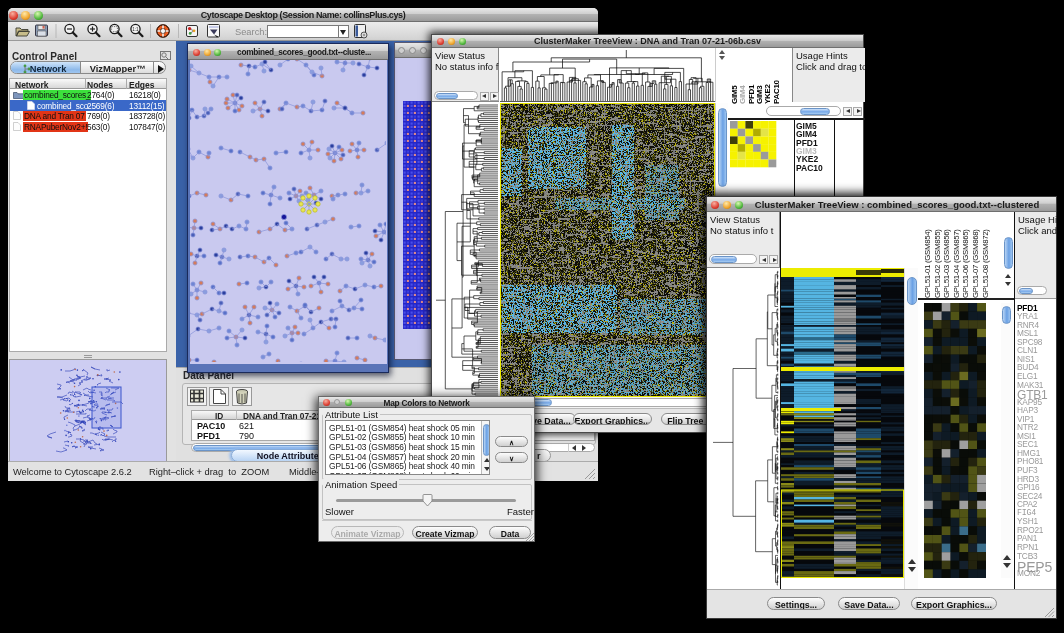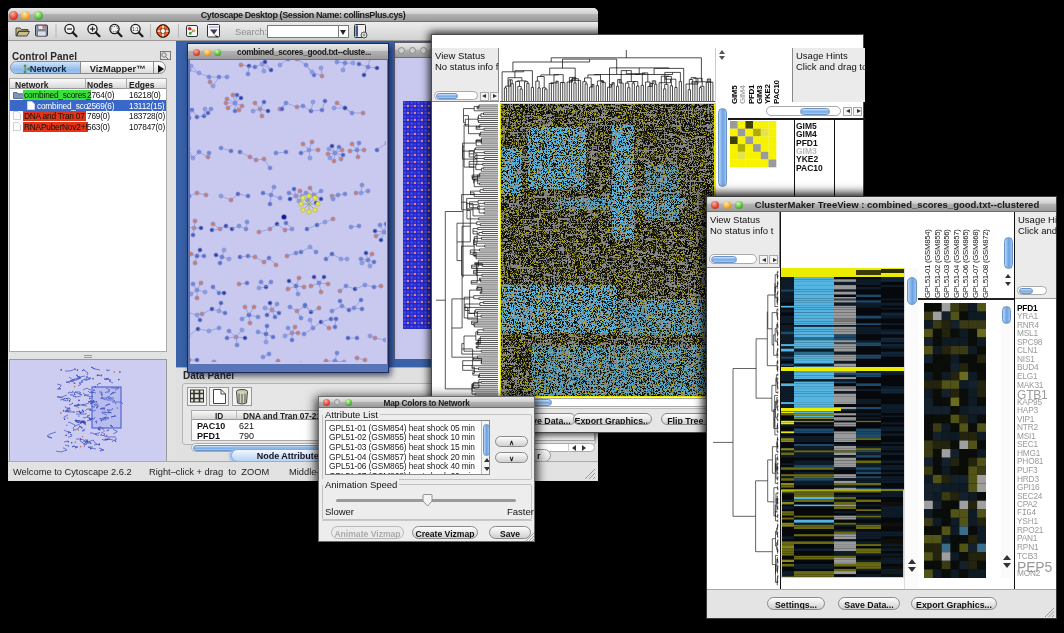--- a/index.html
+++ b/index.html
@@ -1062,20 +1062,26 @@
             <circle cx="119" cy="136" r="2.2" fill="#e8e552" stroke="#b9b92a" stroke-width="0.7"></circle>
             <line x1="119" y1="144" x2="125" y2="138"></line>
             <circle cx="125" cy="138" r="2.2" fill="#e8e552" stroke="#b9b92a" stroke-width="0.7"></circle>
             <circle cx="94" cy="157" r="2.6" fill="#15159a"></circle>
           </g>
         </svg>
       </div>
     </div>
   </div>
 <div class="abs" style="left:431px;top:34px;width:433px;height:399px;background:#fff;border:1px solid #4a4a4a;box-shadow:0 0 8px 2px rgba(0,0,0,0.8);">
+    <div class="tbar abs" style="left:0;top:0;width:431px;height:13px;">
+      <div class="tl" style="left:5px;top:3px;width:7px;height:7px;background:radial-gradient(circle at 40% 30%,#f8b0a0,#dd3f33 60%,#a01808);"></div>
+      <div class="tl" style="left:16px;top:3px;width:7px;height:7px;background:radial-gradient(circle at 40% 30%,#ffe9a8,#f0a62f 60%,#b06c08);"></div>
+      <div class="tl" style="left:27px;top:3px;width:7px;height:7px;background:radial-gradient(circle at 40% 30%,#d8f8b0,#52b83f 60%,#1f7a12);"></div>
+      <div class="abs" style="left:0;top:1px;width:431px;text-align:center;font-size:9px;font-weight:bold;color:#1a1a1a;">ClusterMaker TreeView : DNA and Tran 07-21-06b.csv</div>
+    </div>
     <div class="abs" style="left:0;top:13px;width:67px;height:54px;background:#ebebeb;border-right:1px solid #888;border-bottom:1px solid #888;">
       <div class="abs" style="left:3px;top:2px;font-size:9.5px;color:#111;">View Status</div>
       <div class="abs" style="left:3px;top:13px;font-size:9.5px;color:#111;white-space:nowrap;">No status info f</div>
       <div class="abs" style="left:2px;top:43px;width:44px;height:9px;background:#fff;border:1px solid #aaa;border-radius:5px;">
         <div class="abs" style="left:1px;top:0.5px;width:22px;height:6.5px;border-radius:4px;background:linear-gradient(#cfe2f8,#76a8e8 55%,#a8cdf2);border:0.5px solid #6a94c8;"></div>
       </div>
       <div class="abs" style="left:47.5px;top:43.5px;width:9px;height:9px;background:#f4f4f4;border:1px solid #aaa;">
         <div style="width:0;height:0;border-top:2.8px solid transparent;border-bottom:2.8px solid transparent;border-right:4px solid #333;margin:1.5px 0 0 1.5px;"></div>
       </div>
       <div class="abs" style="left:57.5px;top:43.5px;width:9px;height:9px;background:#f4f4f4;border:1px solid #aaa;">
@@ -2243,16 +2249,16 @@
     <div class="abs" style="left:3px;top:87px;width:210px;height:36px;border:1px solid #c2c2c2;border-radius:2px;"></div>
     <div class="abs" style="left:17px;top:102px;width:180px;height:2.5px;background:#9a9a9a;border-radius:2px;"></div>
     <svg class="abs" style="left:103px;top:97px;" width="11" height="13">
       <path d="M1 1.5 Q1 0.5 2 0.5 L9 0.5 Q10 0.5 10 1.5 L10 7 L5.5 12 L1 7 Z" fill="#f4f4f4" stroke="#888" stroke-width="0.9"></path>
     </svg>
     <div class="abs" style="left:6px;top:109px;font-size:9.5px;color:#111;">Slower</div>
     <div class="abs" style="left:188px;top:109px;font-size:9.5px;color:#111;">Faster</div>
     <div class="abs" style="left:3px;top:122.5px;width:210px;height:1px;background:#c8c8c8;"></div>
     <div class="abs cap btxt" style="left:12px;top:129px;width:73px;height:13px;font-size:8.6px;color:#aaa;padding-top:1.5px;background:#ececec;border-color:#b8b8b8;">Animate Vizmap</div>
     <div class="abs cap btxt" style="left:93px;top:129px;width:66px;height:13px;font-size:8.6px;padding-top:1.5px;">Create Vizmap</div>
-    <div class="abs cap btxt" style="left:170px;top:129px;width:42px;height:13px;font-size:8.6px;padding-top:1.5px;">Save</div>
+    <div class="abs cap btxt" style="left:170px;top:129px;width:42px;height:13px;font-size:8.6px;padding-top:1.5px;">Data</div>
     <svg class="abs" style="left:206px;top:135px;" width="10" height="10">
       <path d="M9 1 L1 9 M9 4 L4 9 M9 7 L7 9" stroke="#999" stroke-width="0.9"></path>
     </svg>
   </div>
 </body></html>

